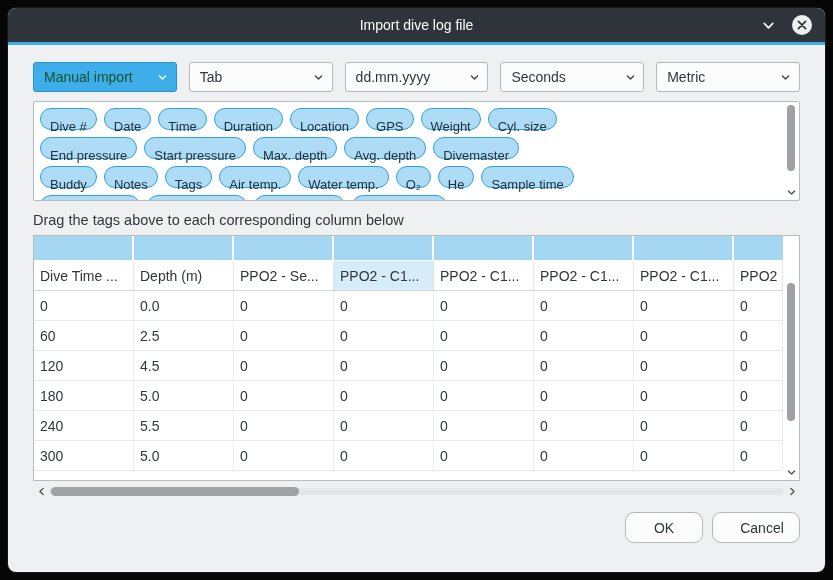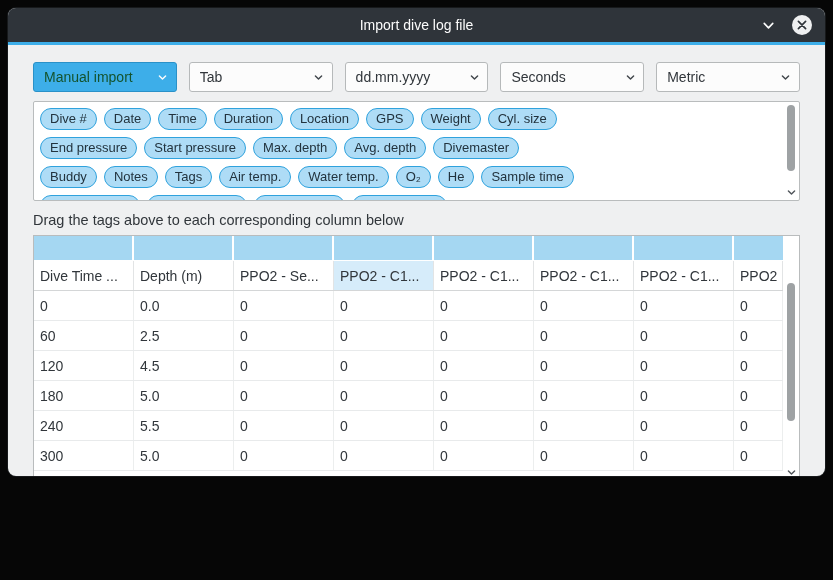--- a/index.html
+++ b/index.html
@@ -3,21 +3,21 @@
 <meta charset="utf-8">
 <style>
   * { box-sizing: border-box; }
   html,body {
     margin:0; padding:0; width:833px; height:580px;
     background:#060606;
     font-family:"Liberation Sans","DejaVu Sans",sans-serif;
     color:#31363b;
   }
   .window {
-    position:absolute; left:8px; top:8px; width:817px; height:468px;
+    position:absolute; left:8px; top:8px; width:817px; height:564px;
     background:#eff0f1; border-radius:8px; overflow:hidden;
     box-shadow:0 0 0 1px #17191b;
   }
   .titlebar {
     height:34px; background:#2f343a; position:relative;
     display:flex; align-items:center; justify-content:center;
   }
   .title { color:#fcfcfc; font-size:14px; }
   .tb-buttons { position:absolute; right:12px; top:0; height:100%; display:flex; align-items:center; gap:12px; }
   .tb-btn { width:22px; height:22px; display:flex; align-items:center; justify-content:center; cursor:pointer; }
@@ -35,21 +35,21 @@
   .combo.active { background:#3daee9; border-color:#2a91c8; color:#14532d; }
 
   .tagbox {
     margin-top:9px; height:100px; background:#ffffff;
     border:1px solid #b9bcbd; border-radius:2px;
     position:relative; overflow:hidden;
   }
   .tags { position:absolute; left:0; top:0; right:16px; bottom:0; padding:6px 4px 0 6px; overflow:hidden; }
   .tag-row { display:flex; gap:7px; margin-bottom:7px; }
   .tag {
-    height:22px; line-height:20px; padding:0 9px;
+    height:22px; line-height:20px; padding:8px 9px;
     background:#aedcf6; border:1px solid #2fa2dd; border-radius:11px;
     font-size:13px; color:#22333e; white-space:nowrap; cursor:grab;
   }
 
   .vscroll { position:absolute; top:1px; right:1px; bottom:1px; width:14px; display:flex; flex-direction:column; }
   .vtrack { flex:1; position:relative; }
   .vthumb { position:absolute; left:3px; width:8px; border-radius:4px; background:#9ea2a4; }
   .varrow { height:14px; display:flex; align-items:center; justify-content:center; cursor:pointer; }
   .tagbox .vthumb { top:2px; height:66px; }
   .tablebox .vthumb { top:46px; height:138px; }

